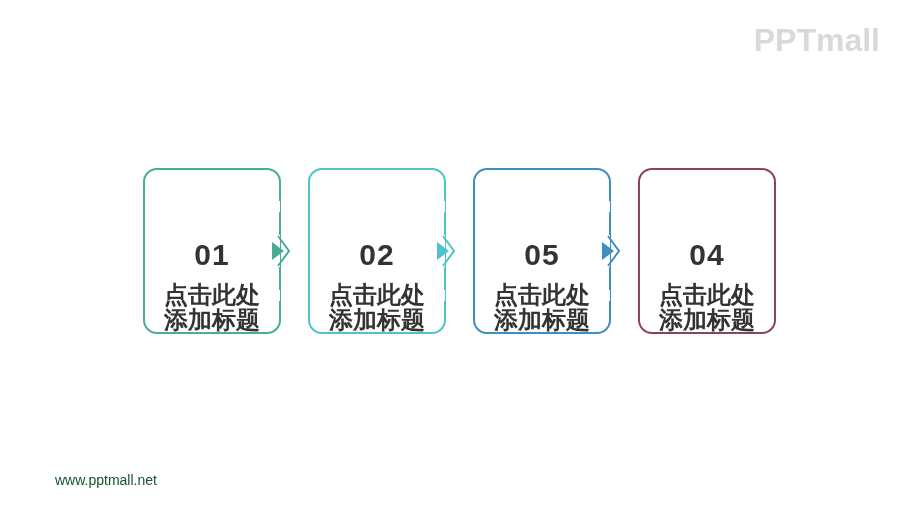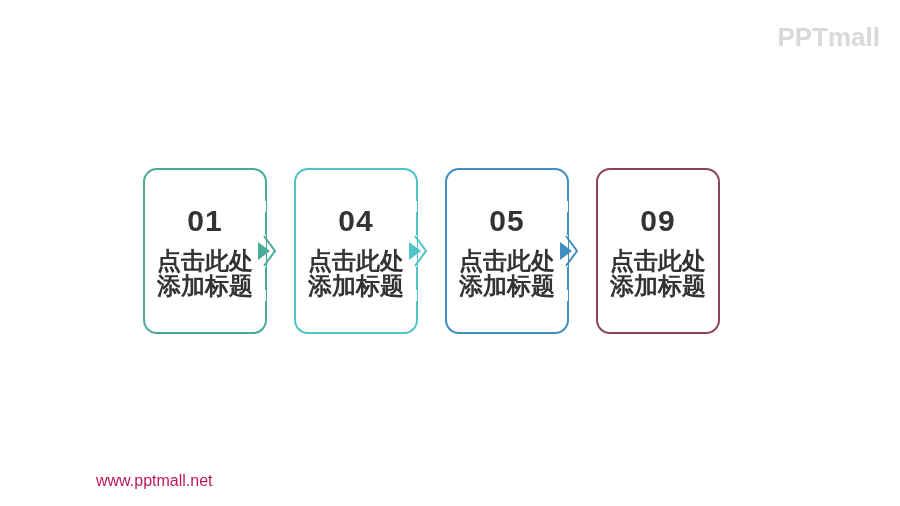--- a/index.html
+++ b/index.html
@@ -12,54 +12,53 @@
     position: relative;
     width: 900px;
     height: 506px;
     background: #ffffff;
     overflow: hidden;
   }
   .logo {
     position: absolute;
     top: 22px;
     right: 20px;
-    font-size: 26px;
+    font-size: 32px;
     font-weight: 800;
     letter-spacing: 0px;
     color: #d9d9d9;
     user-select: none;
   }
   .watermark {
     position: absolute;
     top: 472px;
     left: 55px;
-    font-size: 16px;
-    color: #be185d;
+    font-size: 14px;
+    color: #14532d;
     user-select: none;
-    margin-left: 41px;
   }
   .steps {
     position: absolute;
     left: 143px;
     top: 168px;
     display: flex;
     gap: 27px;
   }
   .card {
     position: relative;
     box-sizing: border-box;
-    width: 124px;
+    width: 138px;
     height: 166px;
     background: #ffffff;
     border: 2px solid var(--accent, #999);
     border-radius: 14px;
     display: flex;
     flex-direction: column;
     align-items: center;
-    justify-content: center;
+    justify-content: flex-end;
     padding-top: 2px;
   }
   .num {
     font-size: 30px;
     font-weight: 700;
     color: #333333;
     line-height: 1;
     letter-spacing: 1px;
     margin-bottom: 12px;
   }
@@ -105,21 +104,21 @@
           <rect class="mask" x="9" y="0" width="4" height="11"></rect>
           <rect class="mask" x="9" y="89" width="4" height="11"></rect>
           <rect class="mask" x="9" y="34" width="4" height="32"></rect>
           <polyline class="chev" points="11,35 22,50 11,65"></polyline>
           <polygon class="tri" points="5,41 17,50 5,59"></polygon>
         </svg>
       </div>
     </div>
 
     <div class="card" style="--accent: #4ec3c9;">
-      <div class="num">04</div>
+      <div class="num">02</div>
       <div class="title">
         <div>点击此处</div>
         <div>添加标题</div>
       </div>
       <div class="arrow">
         <svg viewBox="0 0 24 100" xmlns="http://www.w3.org/2000/svg">
           <rect class="mask" x="9" y="0" width="4" height="11"></rect>
           <rect class="mask" x="9" y="89" width="4" height="11"></rect>
           <rect class="mask" x="9" y="34" width="4" height="32"></rect>
           <polyline class="chev" points="11,35 22,50 11,65"></polyline>
@@ -139,21 +138,21 @@
           <rect class="mask" x="9" y="0" width="4" height="11"></rect>
           <rect class="mask" x="9" y="89" width="4" height="11"></rect>
           <rect class="mask" x="9" y="34" width="4" height="32"></rect>
           <polyline class="chev" points="11,35 22,50 11,65"></polyline>
           <polygon class="tri" points="5,41 17,50 5,59"></polygon>
         </svg>
       </div>
     </div>
 
     <div class="card" style="--accent: #8d4161;">
-      <div class="num">09</div>
+      <div class="num">04</div>
       <div class="title">
         <div>点击此处</div>
         <div>添加标题</div>
       </div>
     </div>
 
   </div>
 
   <div class="watermark">www.pptmall.net</div>
 

